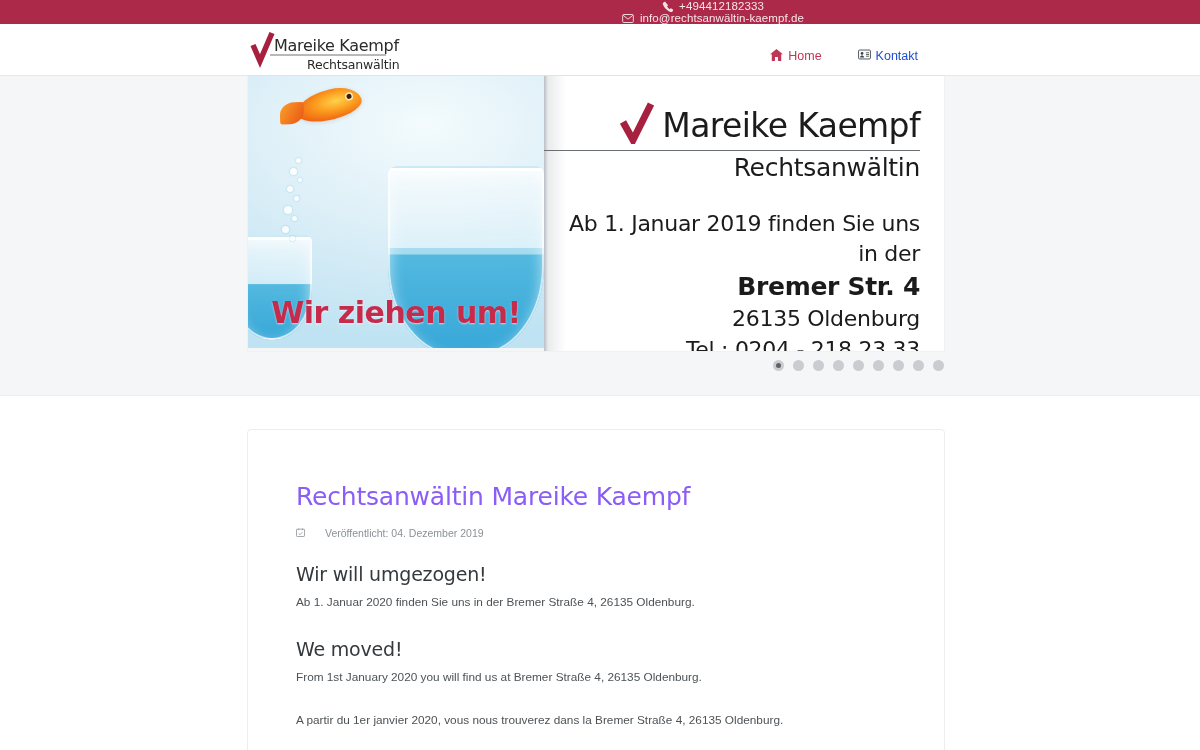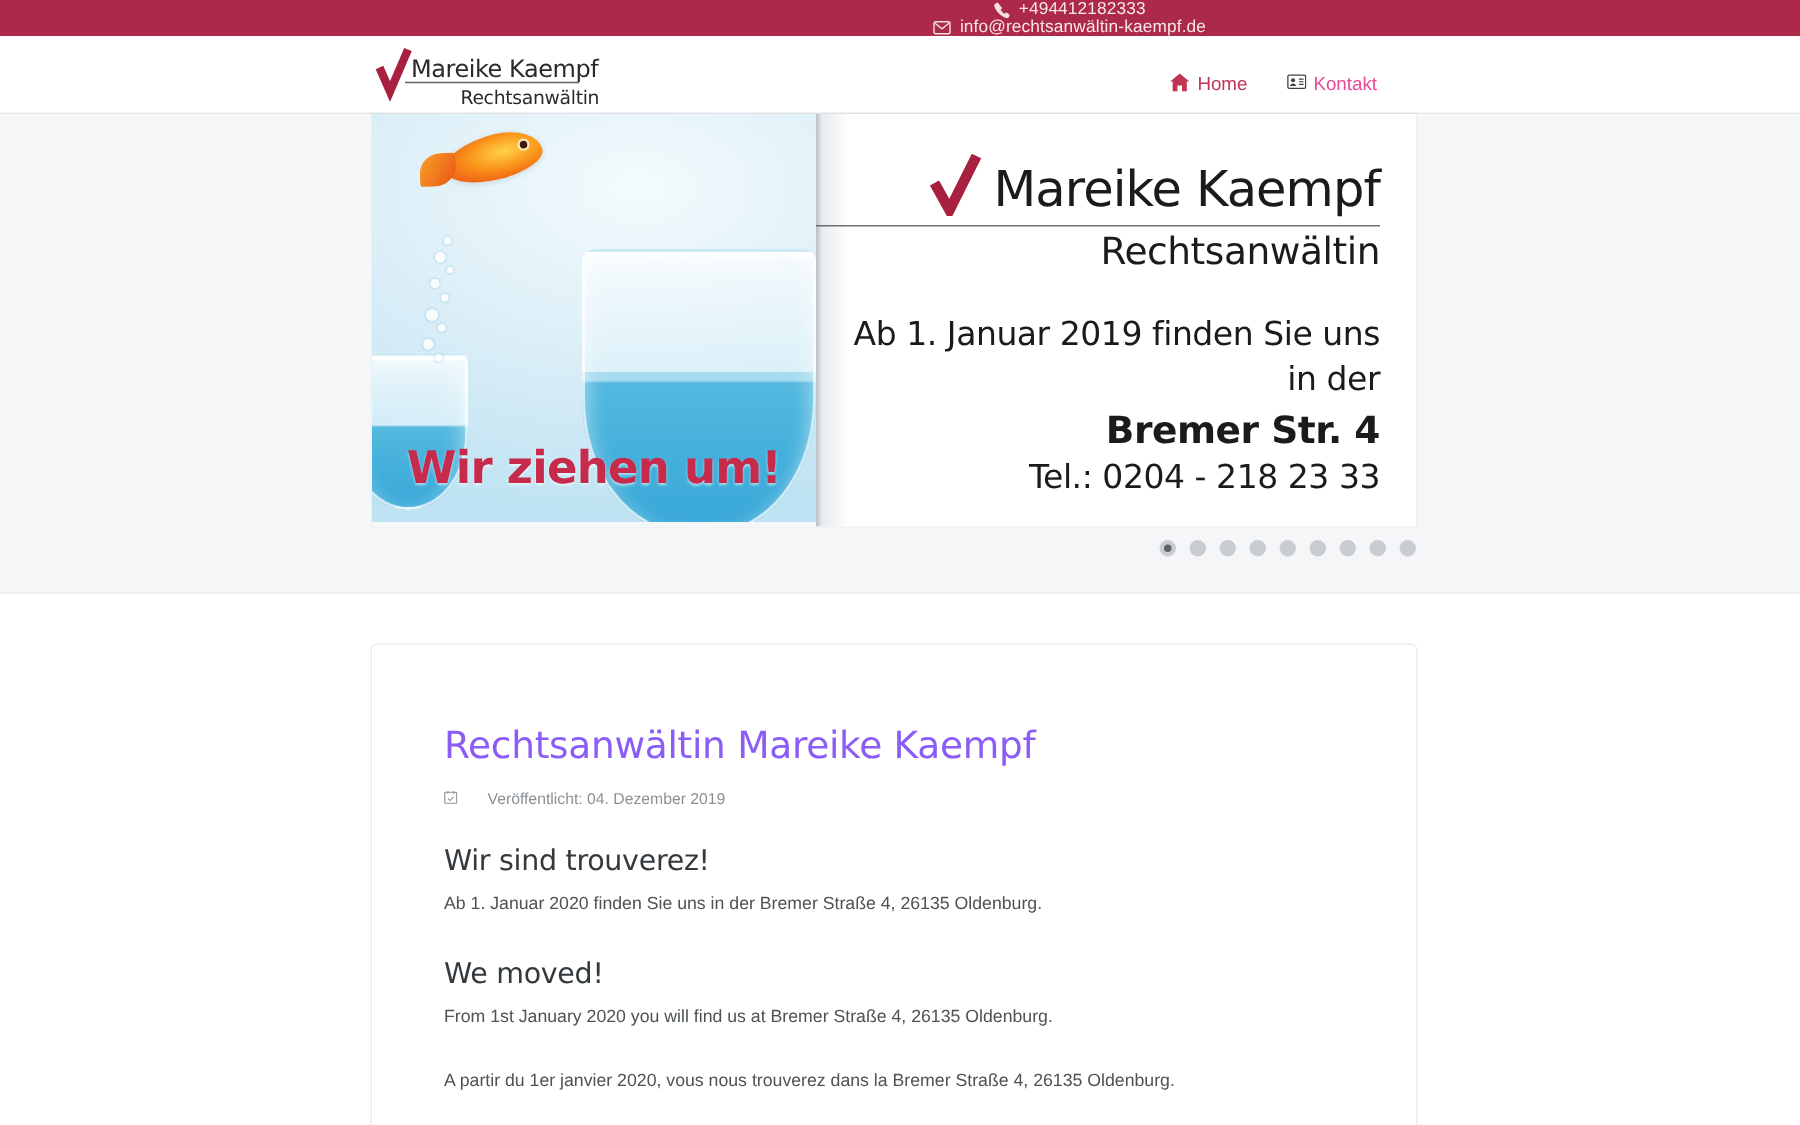--- a/index.html
+++ b/index.html
@@ -40,30 +40,30 @@
     left: 247px; top: 5px;
     width: 210px; height: 46px;
     display: flex; align-items: flex-start;
   }
   .logo-svg { display:block; }
 
   .nav {
     position: absolute;
     right: 282px; top: 0;
     height: 64px;
-    display: flex; align-items: center; gap: 26px;
+    display: flex; align-items: center; gap: 36px;
   }
   .nav-item {
     display: flex; align-items: center; gap: 5px;
     font-size: 12.5px;
     text-decoration: none;
     white-space: nowrap;
   }
   .nav-item.active { color: #c03553; }
-  .nav-item.plain  { color: #ec4899; }
+  .nav-item.plain  { color: #1d4ed8; }
 
   
   .hero-section {
     background: #f5f6f8;
     height: 320px;
     position: relative;
     border-bottom: 1px solid #eceef0;
   }
   .slider {
     position: absolute;
@@ -304,20 +304,21 @@
         <svg width="40" height="42" viewBox="0 0 40 42" style="margin-bottom:-2px">
           <path d="M5 20 L15 38 L33 2" stroke="#a8203f" stroke-width="7" fill="none"></path>
         </svg>
         <span>Mareike Kaempf</span>
       </div>
       <div class="si-rule"></div>
       <div class="si-sub">Rechtsanwältin</div>
       <div class="si-block">
         <div class="si-l1">Ab 1. Januar 2019 finden Sie uns in der</div>
         <div class="si-l2">Bremer Str. 4</div>
+        <div class="si-l3">26135 Oldenburg</div>
         <div class="si-l4">Tel.: 0204 - 218 23 33</div>
       </div>
     </div>
   </div>
 
   <div class="dots">
     <span class="dot active"></span>
     <span class="dot"></span>
     <span class="dot"></span>
     <span class="dot"></span>
@@ -335,21 +336,21 @@
     <div class="art-meta">
       <span>
         <svg width="9" height="9" viewBox="0 0 14 14" fill="none" stroke="#8b9196" stroke-width="1.2">
           <rect x=".8" y="1.8" width="12.4" height="11.4" rx="1"></rect>
           <path d="M4 3.4V.8M10 3.4V.8M4.2 8.4l2 2 3.6-3.8"></path>
         </svg>
       </span>
       <span>Veröffentlicht: 04. Dezember 2019</span>
     </div>
 
-    <h2 class="art-h2">Wir sind trouverez!</h2>
+    <h2 class="art-h2">Wir will umgezogen!</h2>
     <p class="art-p">Ab 1. Januar 2020 finden Sie uns in der Bremer Straße 4, 26135 Oldenburg.</p>
 
     <h2 class="art-h2">We moved!</h2>
     <p class="art-p">From 1st January 2020 you will find us at Bremer Straße 4, 26135 Oldenburg.</p>
 
     <p class="art-p">A partir du 1er janvier 2020, vous nous trouverez dans la Bremer Straße 4, 26135 Oldenburg.</p>
 
   </div>
 </div>
 

